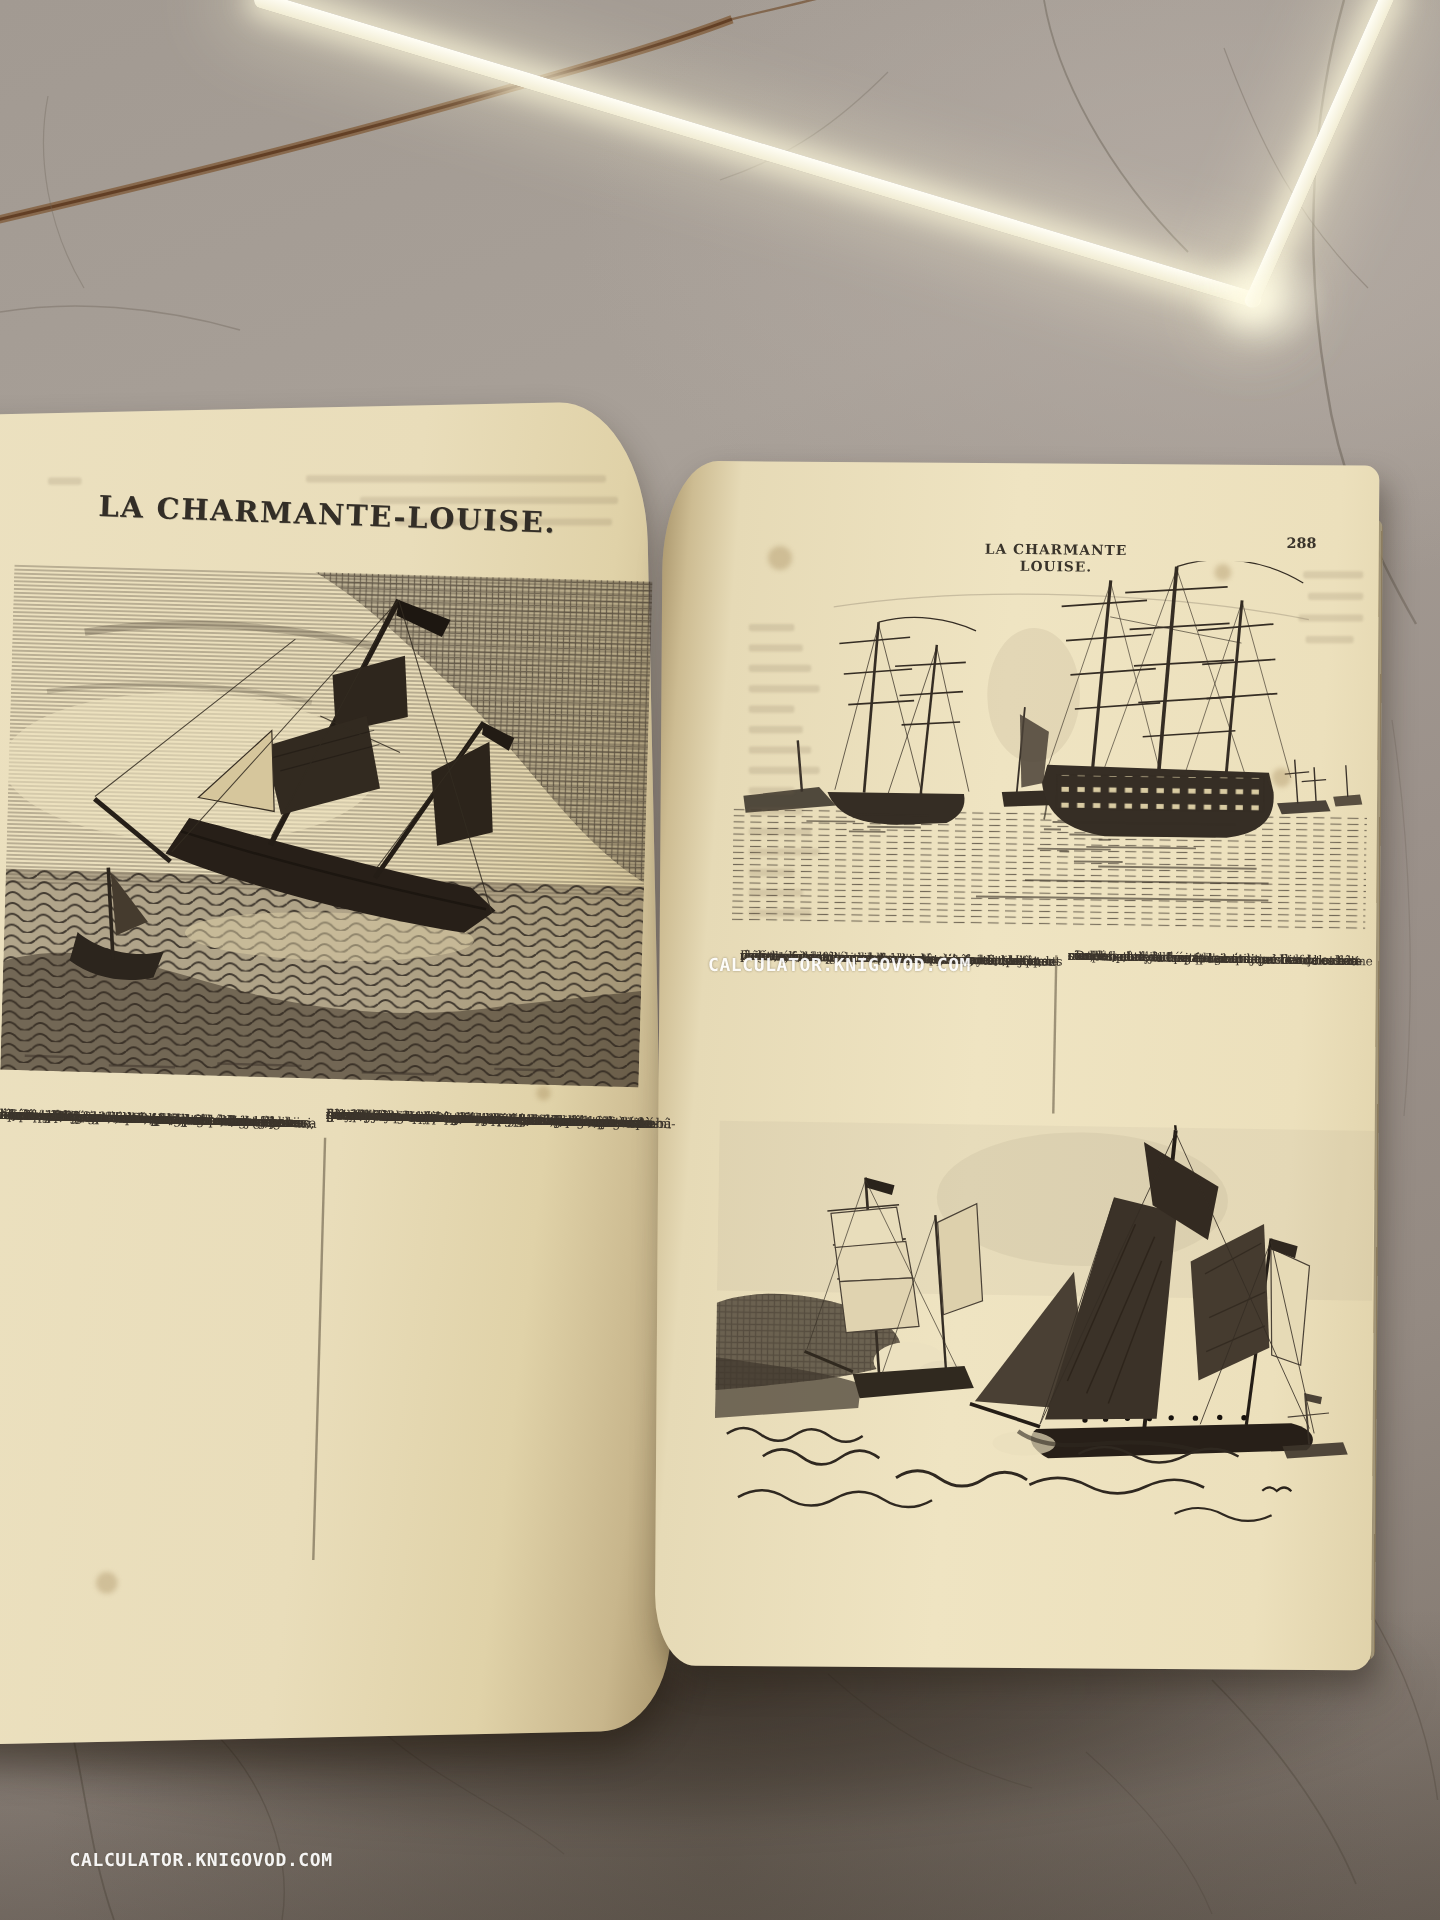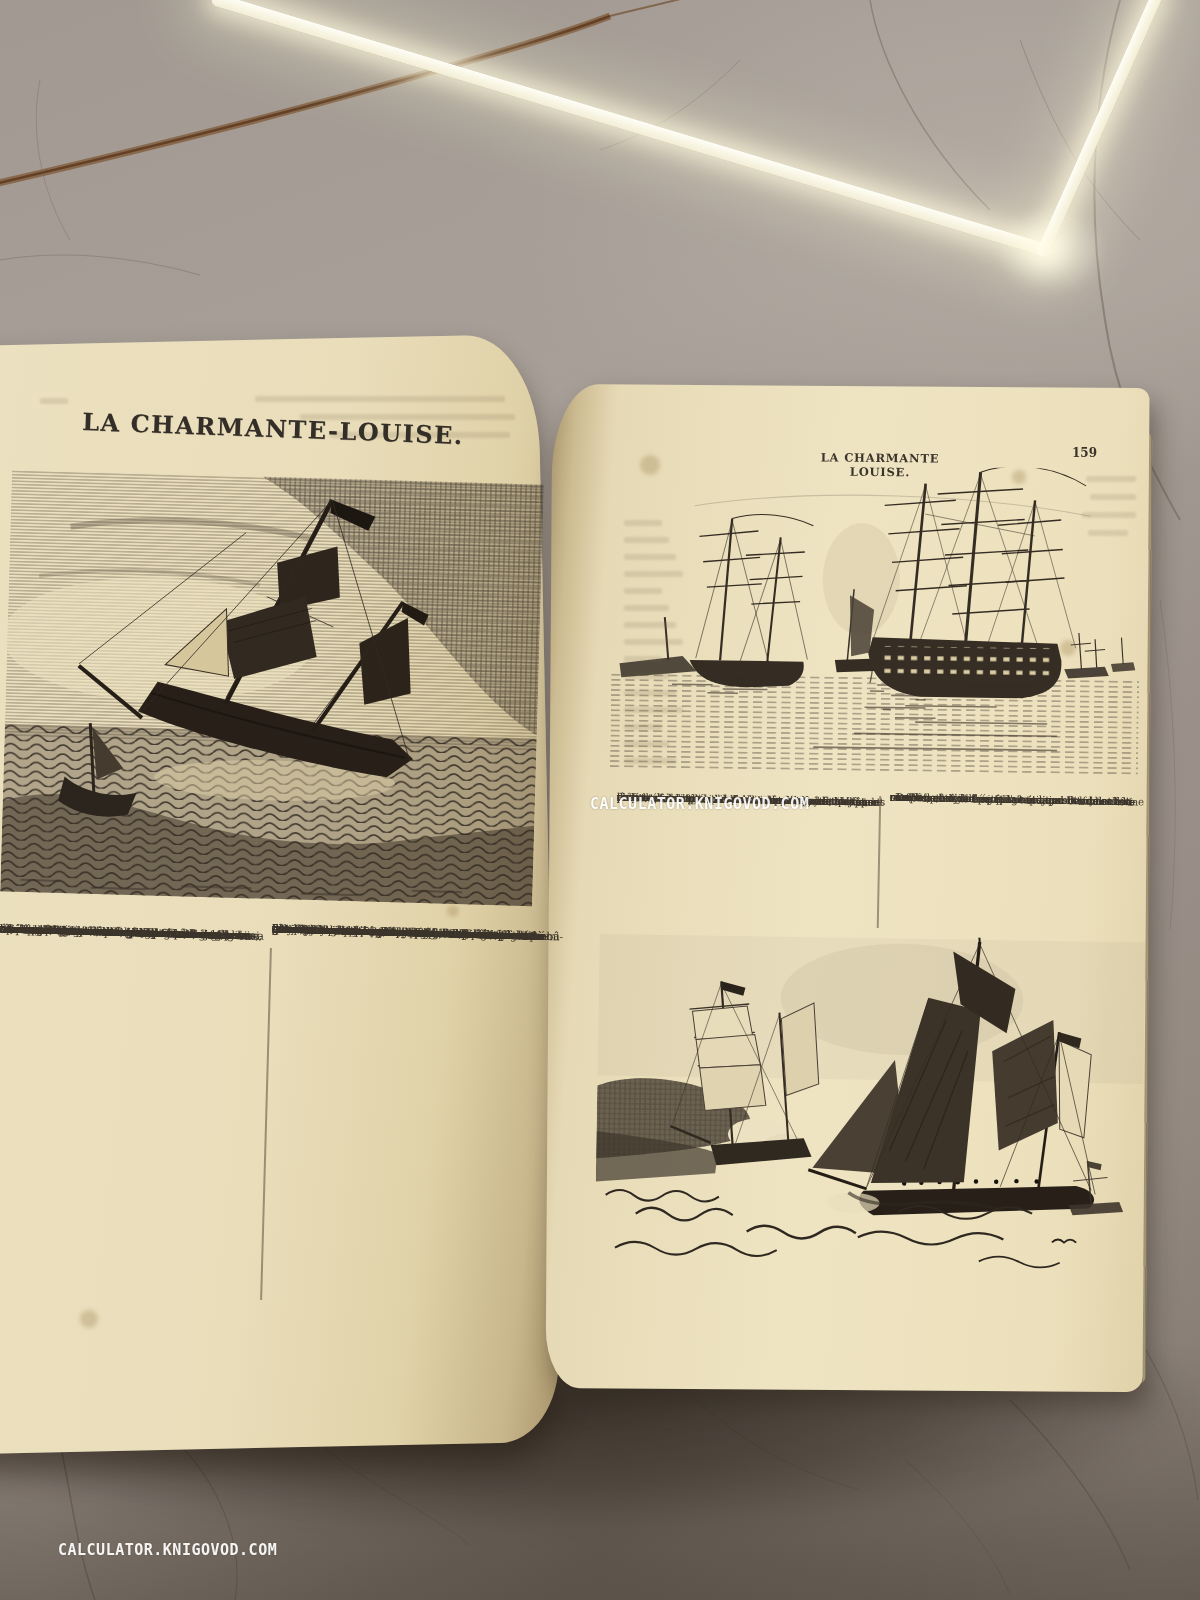--- a/index.html
+++ b/index.html
@@ -143,21 +143,21 @@
       </g>
       <path d="M20,408 h40 M90,414 h55 M180,410 h70 M300,414 h60 M410,408 h50" stroke="#3a3129" stroke-width="2" opacity=".5"></path>
     </svg>
   </div>
 
   <div class="col lp-col lp-col1"><div class="tl">'était un superbe brick que la Charmante-Louise,</div><div class="tl">brick de 180 tonneaux, qui filait vent arrière au</div><div class="tl">ns dix nœuds à l'heure ; il fallait le voir se ba-</div><div class="tl">cer majestueusement sur la vague, se jouer de sa</div><div class="tl">ur, de ses lames immenses, et se redresser</div><div class="tl">me un géant, après l'avoir vaincue.</div><div class="tl">ui, certes, c'était un magnifique bâtiment, avec</div><div class="tl">épaisse et longue chevelure de cordages, ses voi-</div><div class="tl">nflées, sa haute mâture pliant sous le vent, son</div><div class="tl">llon tricolore, ses flammes, ses banderoles, ses</div><div class="tl">s lavés et luisants comme le parquet d'un palais,</div><div class="tl">abords aux gueules béantes, et surtout avec sa</div><div class="tl">coque qui défiait les récifs, les écueils et l'abor-</div><div class="tl">&nbsp;</div><div class="tl">s ce qui était mieux encore que le brick,</div><div class="tl">son équipage invincible.</div><div class="tl">our de 1810, alors que l'Angleterre nous chas-</div><div class="tl">r toutes les mers, la Charmante-Louise glis-</div><div class="tl">une molle brise sur la Méditerranée, cinglant</div><div class="tl">s côtes d'Espagne, lorsque le matelot en vigie</div></div>
   <div class="lp-rule"></div>
   <div class="col lp-col lp-col2"><div class="tl">dans les haubans signala tout à coup une frégate à</div><div class="tl">pavillon anglais. Dans un clin d'œil, après le coup</div><div class="tl">de sifflet du maître d'équipage, cent marins se ran-</div><div class="tl">gèrent joyeusement sur le pont, les canonniers cou-</div><div class="tl">rurent à leurs pièces, le capitaine allongea sa lu-</div><div class="tl">nette, observa quelques moments le bâtiment ennemi</div><div class="tl">qui courait sur lui par bordées, et bientôt une ma-</div><div class="tl">nœuvre rapide resserrant la voilure annonça à l'An-</div><div class="tl">glais que sa haute et forte frégate allait recevoir un</div><div class="tl">salut militaire et à mitraille. En effet, dès que la fré-</div><div class="tl">gate fut à distance, présentant encore son flanc de bâ-</div><div class="tl">bord avant de virer sur le brick, la Charmante-</div><div class="tl">Louise lui envoya une formidable bordée, qui dé-</div><div class="tl">fonça sa dunette, endommagea sa voilure, abattit</div><div class="tl">son pavillon et lui tua sept ou huit matelots.</div><div class="tl">  A cette attaque hardie, la frégate bondit comme</div><div class="tl">une tigresse blessée, et une décharge à boulet et à</div><div class="tl">mitraille nous répondit bientôt.</div><div class="tl">  Le feu dura ainsi quatre heures avec une ef-</div><div class="tl">frayante continuité. Longtemps les deux bâtiments</div></div>
 
   <div class="rp-header">LA CHARMANTE LOUISE.</div>
-  <div class="rp-folio">159</div>
+  <div class="rp-folio">288</div>
 
   <div class="engr anchorage">
     <svg width="528" height="308" viewBox="0 0 520 300">
       <defs>
         <pattern id="a-wl" width="14" height="5" patternUnits="userSpaceOnUse">
             <path d="M0,2.5 H9" stroke="#4a4136" stroke-width=".9"></path>
           </pattern>
         <pattern id="a-ports" width="13" height="13" patternUnits="userSpaceOnUse">
             <rect x="2" y="4" width="6" height="4" fill="#d9cba2"></rect>
           </pattern>

